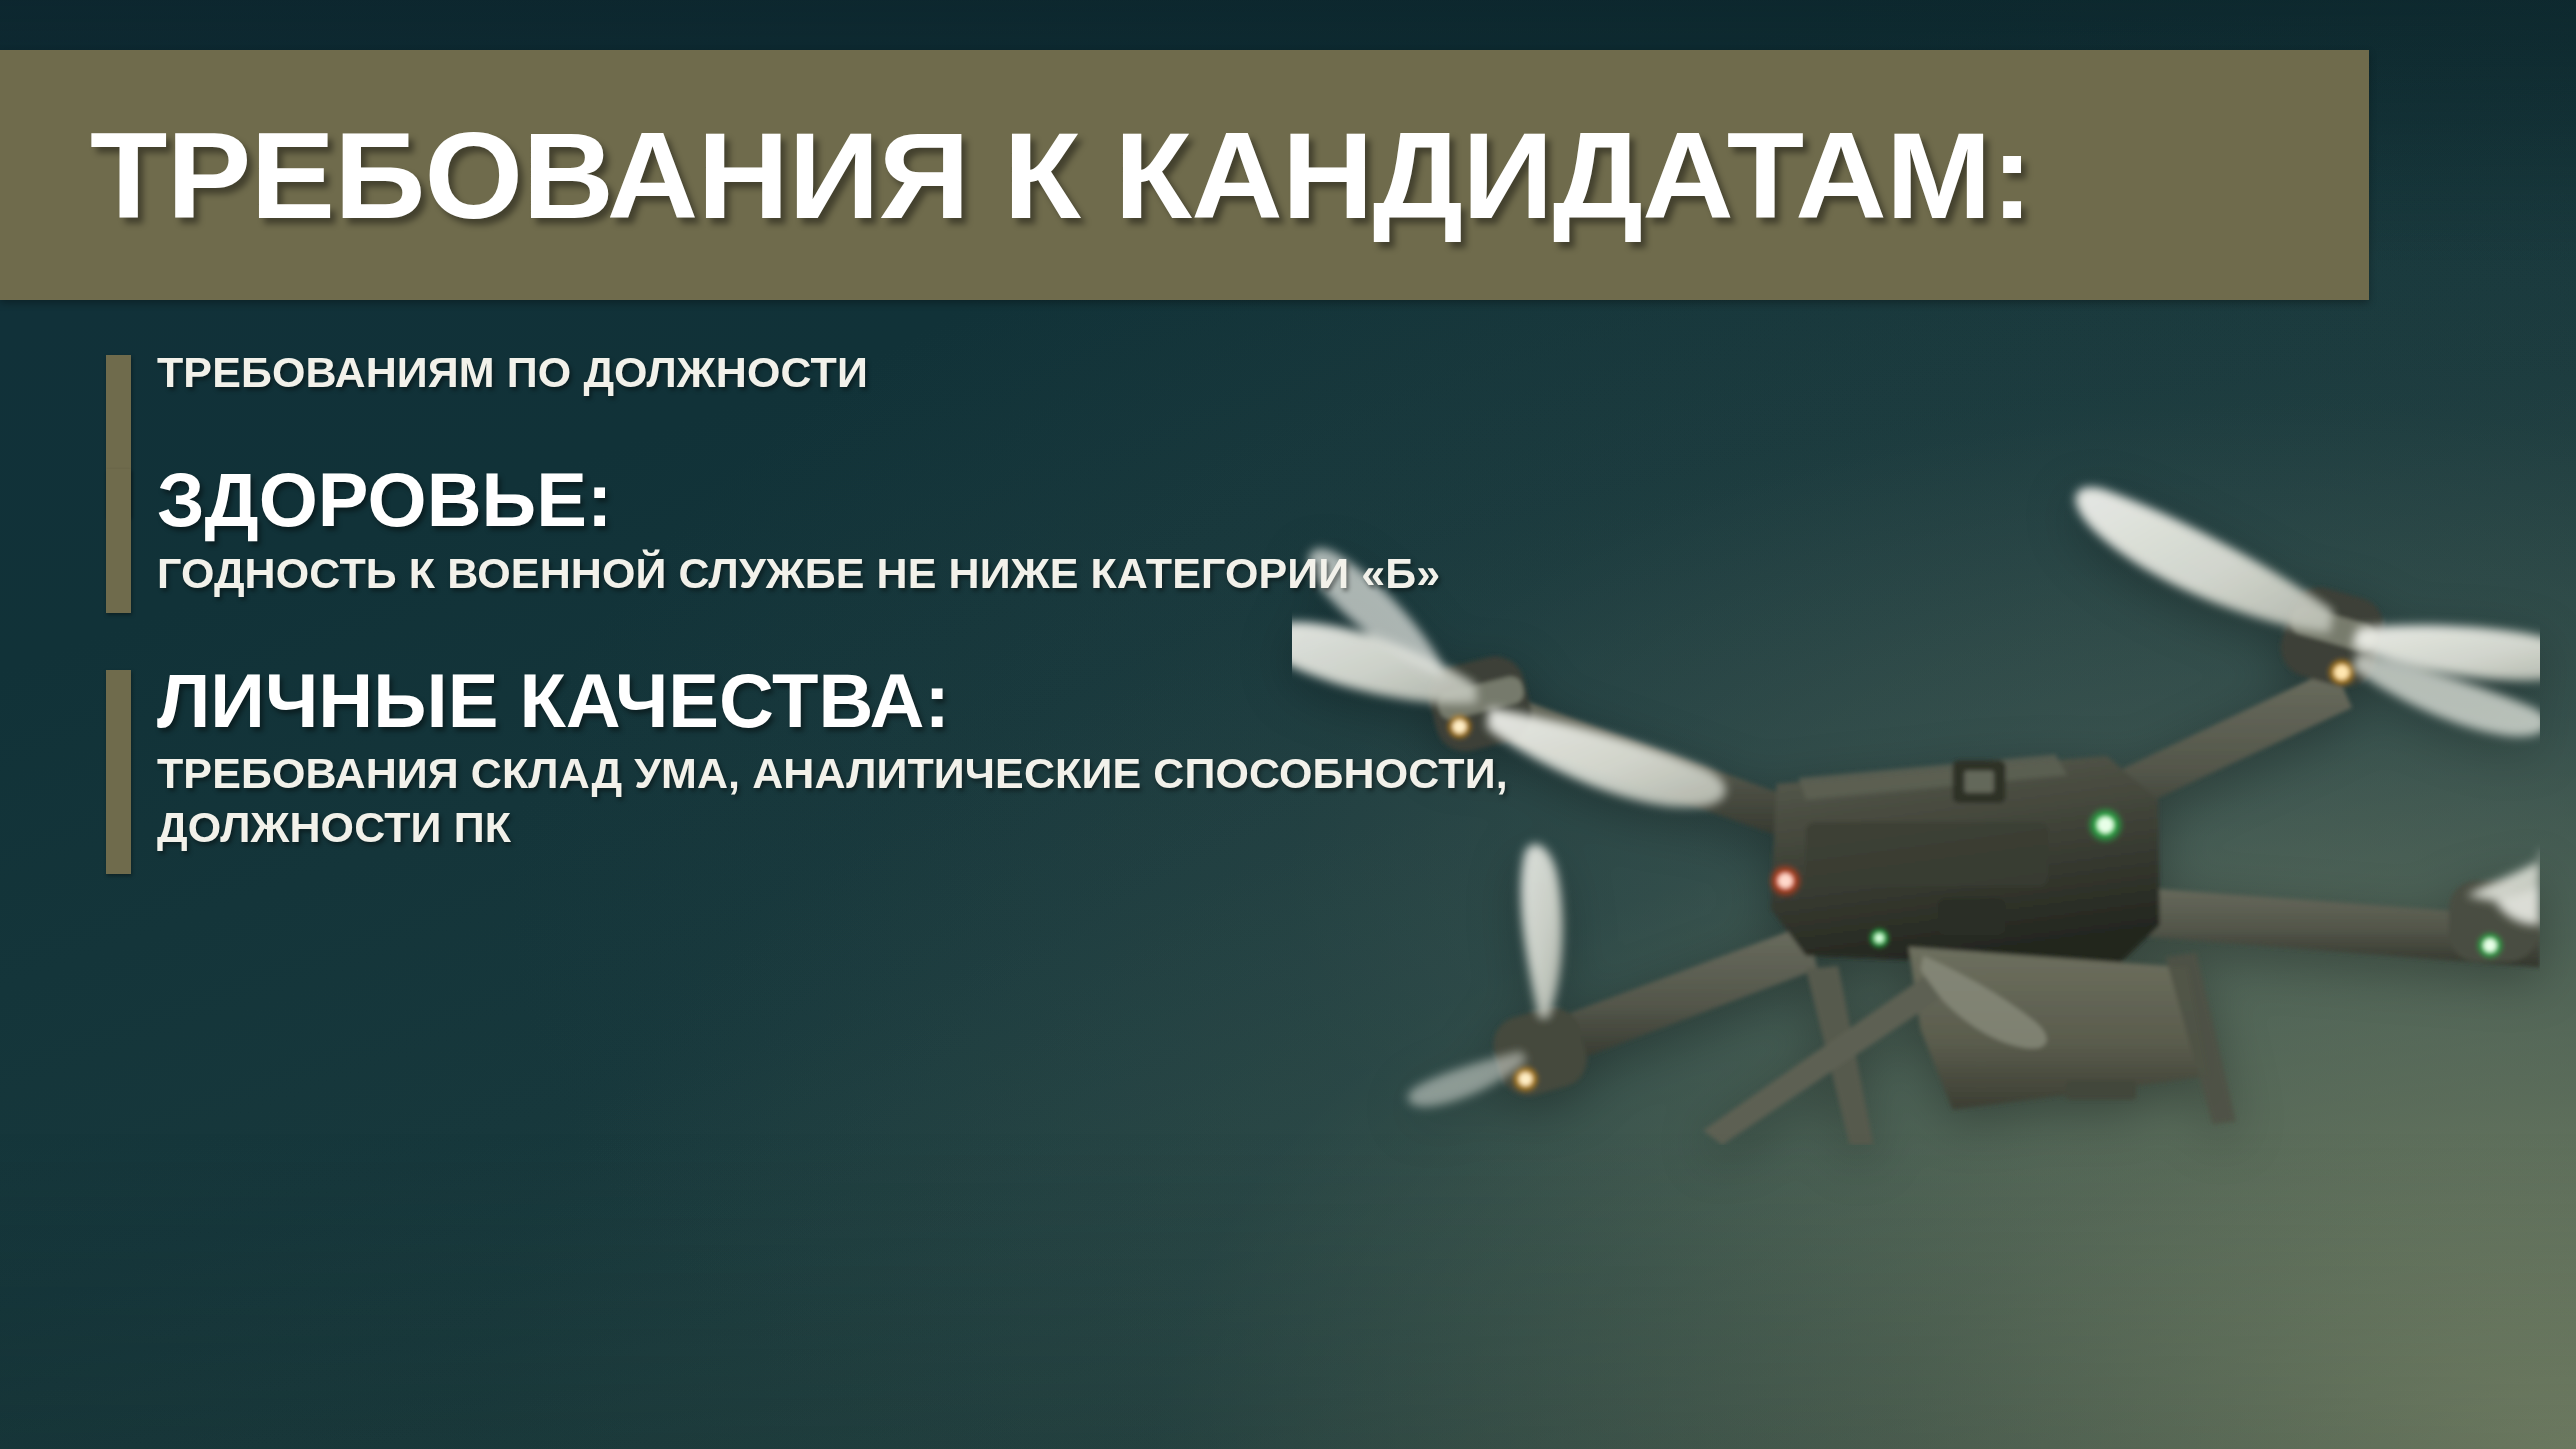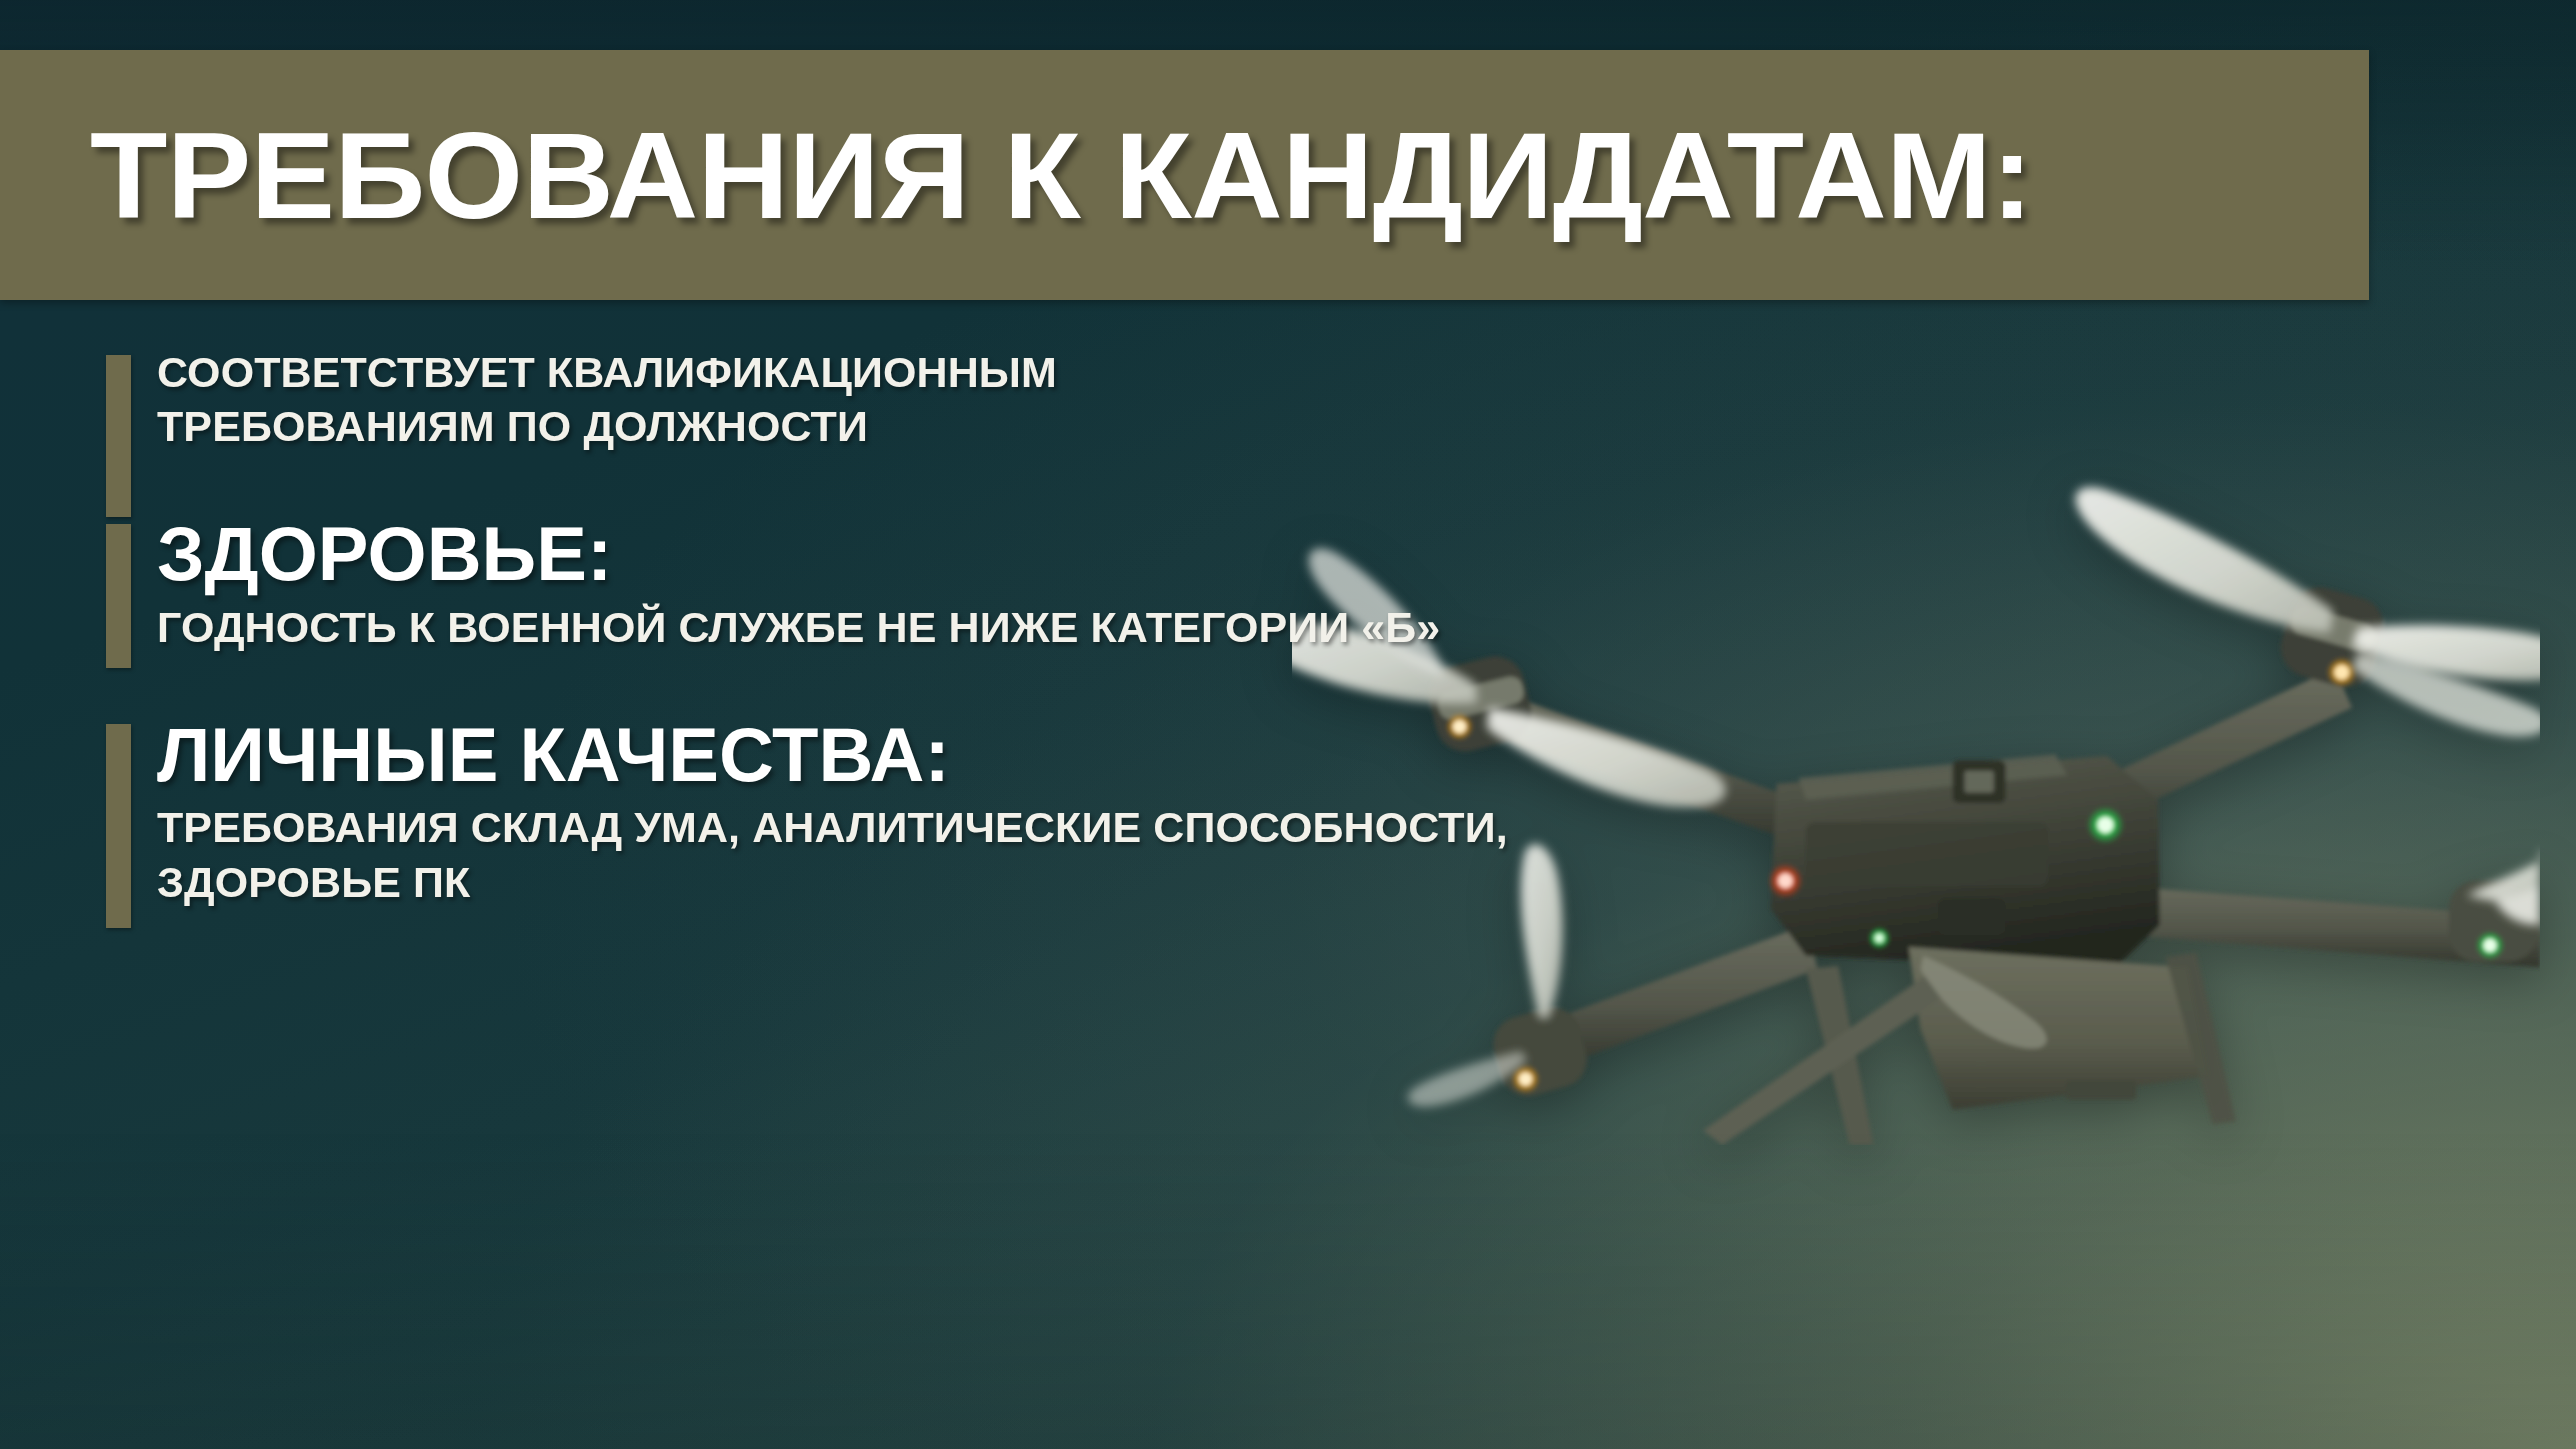--- a/index.html
+++ b/index.html
@@ -221,38 +221,37 @@
 
   <div id="title-banner">
     <div id="title-text">ТРЕБОВАНИЯ К КАНДИДАТАМ:</div>
   </div>
 
   <div id="list">
 
     <div class="req-item s1">
       <div class="req-bar"></div>
       <div class="req-body">
-        <div>СООТВЕТСТВУЕТ КВАЛИФИКАЦИОННЫМ</div>
         <div>ТРЕБОВАНИЯМ ПО ДОЛЖНОСТИ</div>
       </div>
     </div>
 
 
     <div class="req-item s3">
       <div class="req-bar"></div>
       <div class="req-head">ЗДОРОВЬЕ:</div>
       <div class="req-body">
         <div>ГОДНОСТЬ К ВОЕННОЙ СЛУЖБЕ  НЕ НИЖЕ КАТЕГОРИИ «Б»</div>
       </div>
     </div>
 
     <div class="req-item s4">
       <div class="req-bar"></div>
       <div class="req-head">ЛИЧНЫЕ КАЧЕСТВА:</div>
       <div class="req-body">
         <div>ТРЕБОВАНИЯ СКЛАД УМА, АНАЛИТИЧЕСКИЕ СПОСОБНОСТИ,</div>
-        <div>ЗДОРОВЬЕ ПК</div>
+        <div>ДОЛЖНОСТИ ПК</div>
       </div>
     </div>
 
   </div>
 </div>
 
 
 </body></html>

